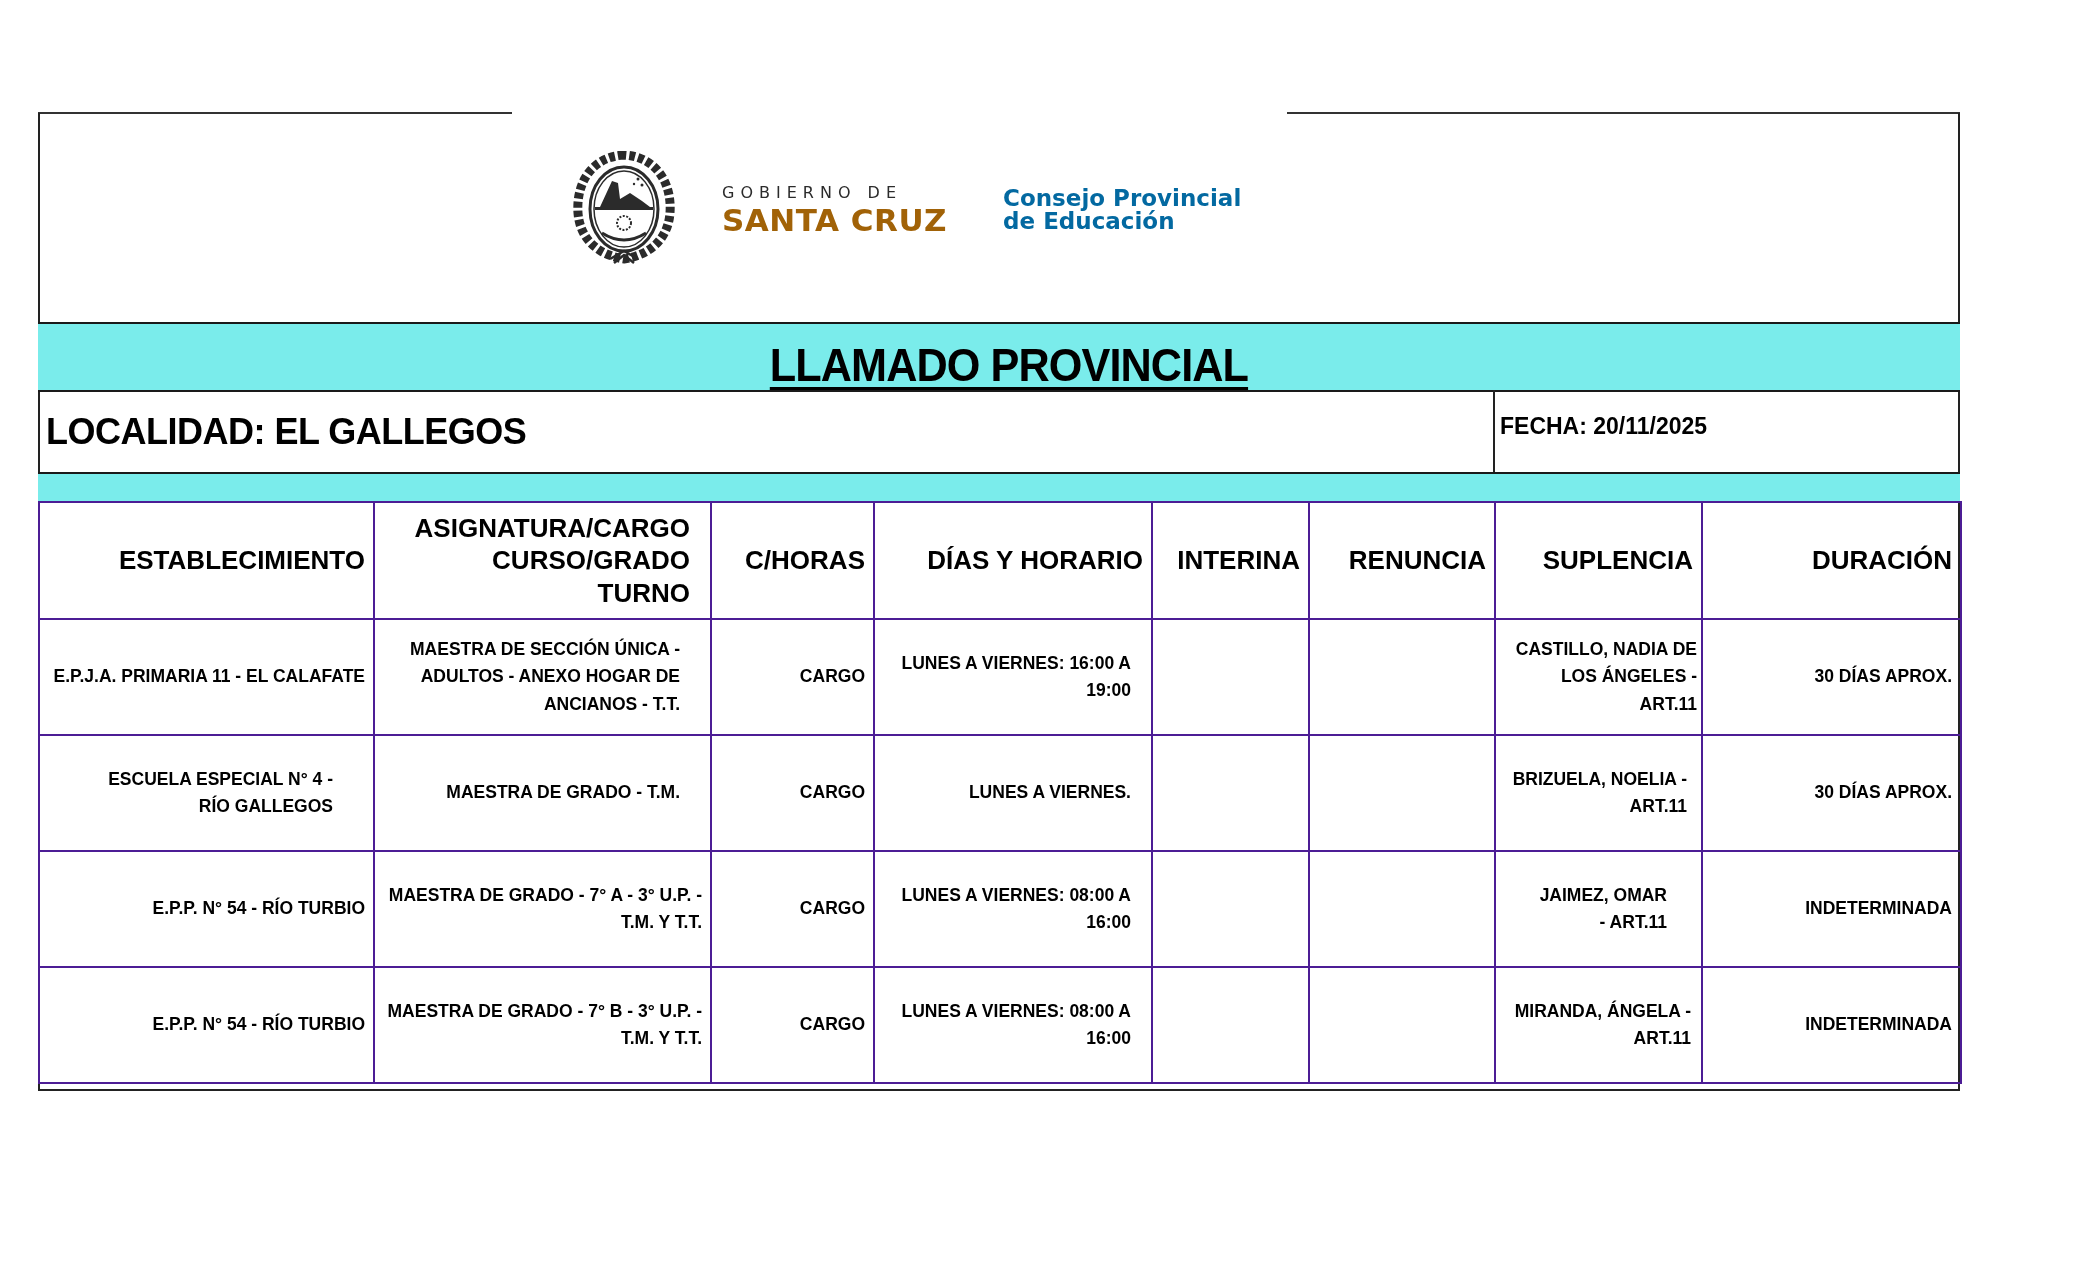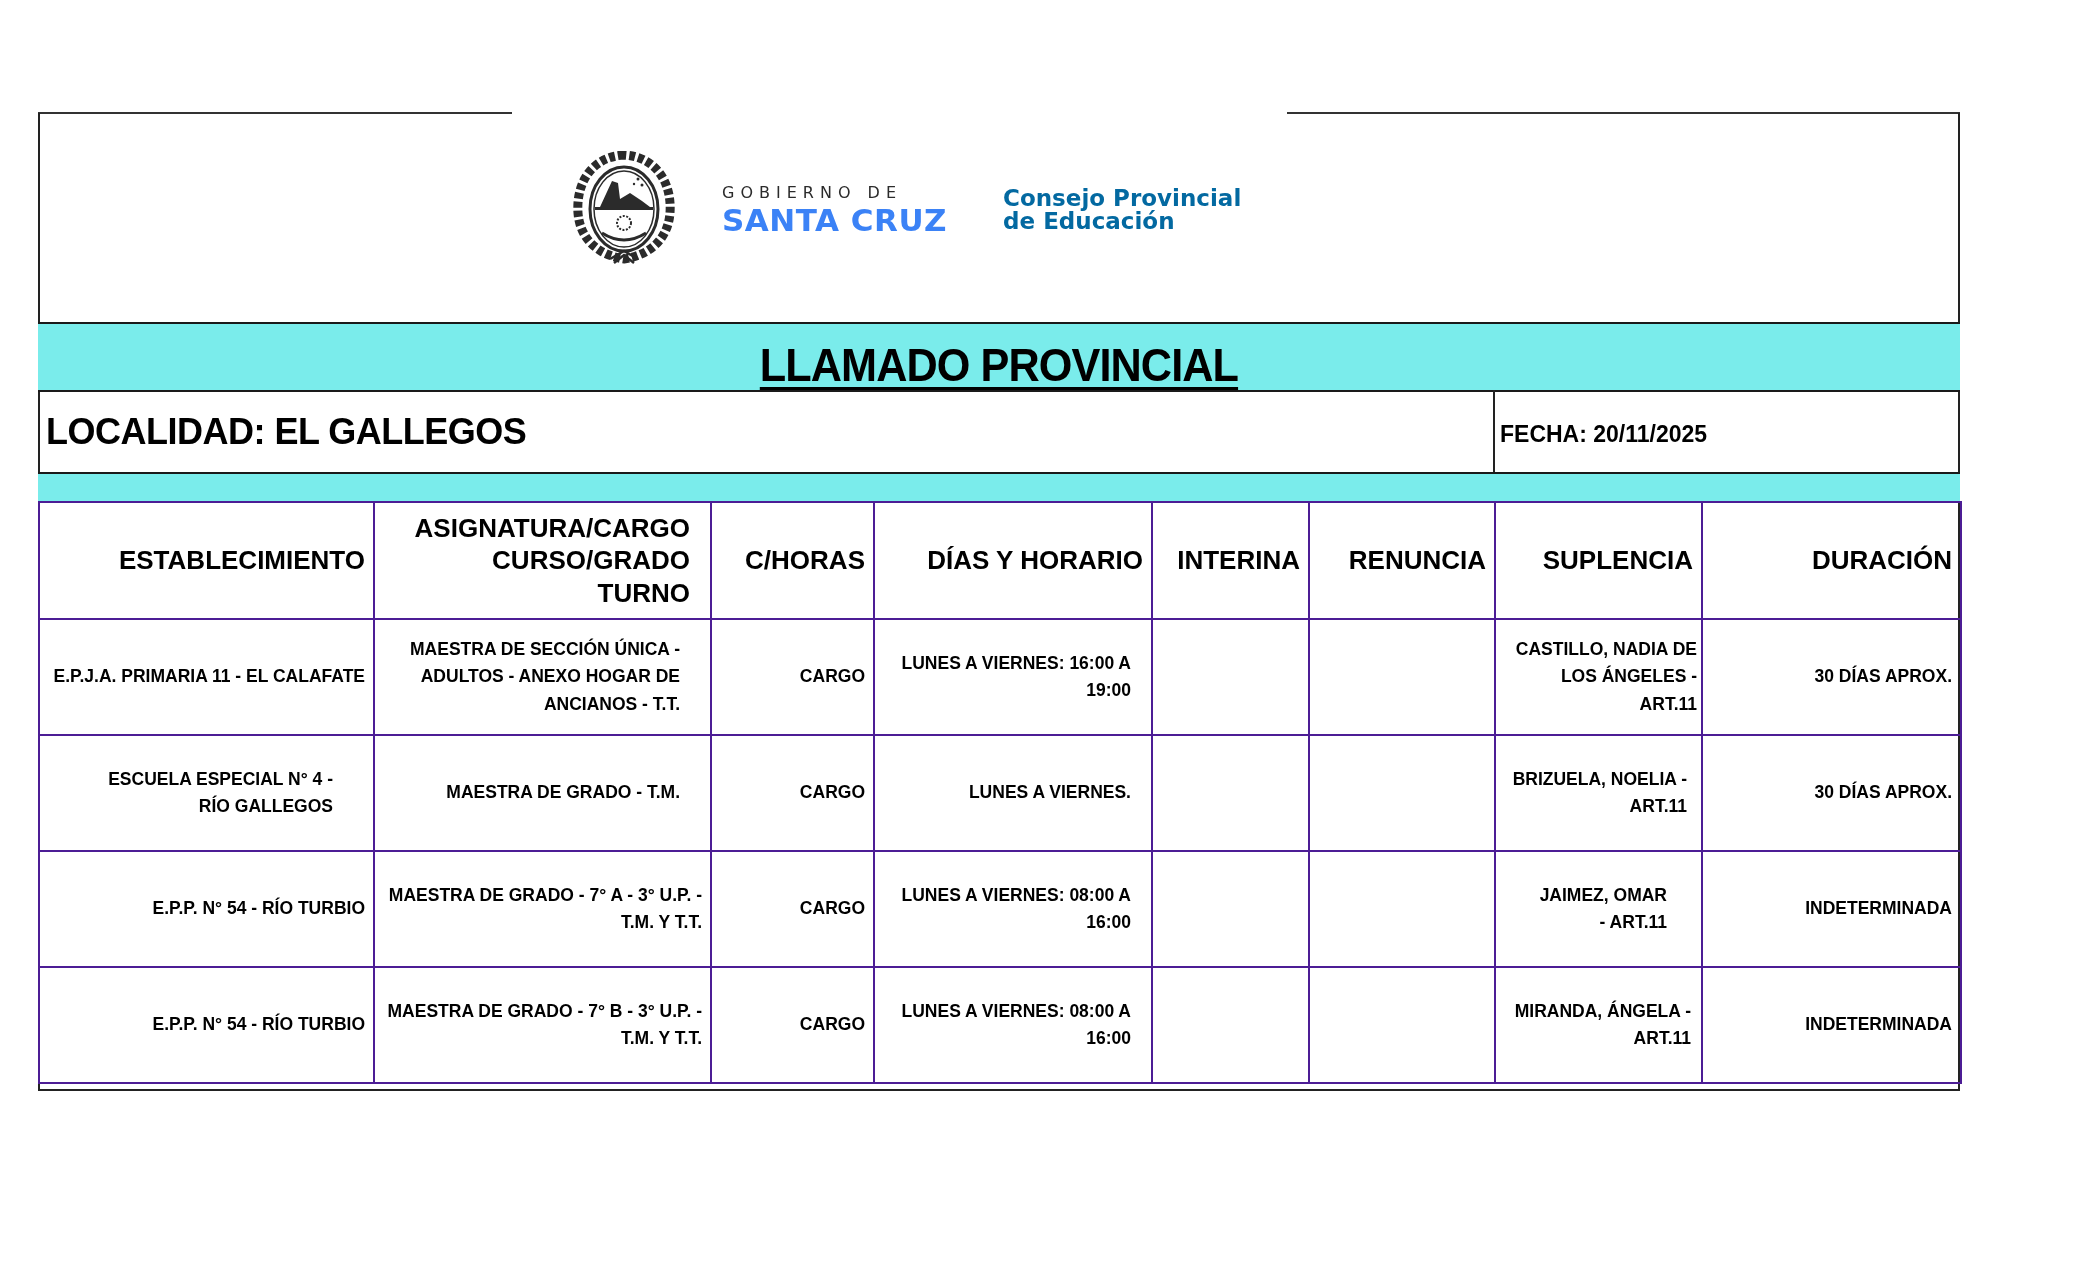--- a/index.html
+++ b/index.html
@@ -3,28 +3,28 @@
 <meta charset="utf-8">
 <style>
   html, body { margin: 0; padding: 0; background: #ffffff; }
   body { width: 2100px; height: 1275px; position: relative; overflow: hidden; font-family: "Liberation Sans", sans-serif; color: #000; }
   .topline { position: absolute; top: 112px; height: 2px; background: #333; }
   .box { position: absolute; left: 38px; top: 113px; width: 1922px; height: 978px; border-left: 2px solid #222; border-right: 2px solid #222; border-bottom: 2px solid #222; box-sizing: border-box; }
   .logo-area { position: absolute; left: 570px; top: 150px; height: 120px; display: flex; align-items: center; }
   .crest { width: 108px; height: 118px; }
   .gob { margin-left: 44px; line-height: 1; }
   .gob .l1 { font-family: "DejaVu Sans", sans-serif; font-size: 16px; letter-spacing: 6px; color: #2b2b2b; font-weight: normal; }
-  .gob .l2 { font-family: "DejaVu Sans", sans-serif; font-size: 31px; font-weight: bold; color: #3b82f6; margin-top: 4px; letter-spacing: 0.5px; }
+  .gob .l2 { font-family: "DejaVu Sans", sans-serif; font-size: 31px; font-weight: bold; color: #a16207; margin-top: 4px; letter-spacing: 0.5px; }
   .cpe { margin-left: 56px; font-family: "DejaVu Sans", sans-serif; font-size: 23px; color: #0369a1; line-height: 1.0; font-weight: bold; }
   .band { position: absolute; left: 38px; width: 1922px; background: #7aeceb; border-top: 2px solid #1a1a1a; border-bottom: 2px solid #1a1a1a; box-sizing: border-box; }
-  .title { position: absolute; left: 38px; top: 322px; width: 1922px; height: 84px; display: flex; align-items: center; justify-content: center; }
+  .title { position: absolute; left: 38px; top: 322px; width: 1922px; height: 84px; display: flex; align-items: center; justify-content: center; padding-left: 10px; }
   .title span { font-family: "Liberation Sans", sans-serif; font-weight: bold; font-size: 47px; text-decoration: underline; text-decoration-thickness: 3px; text-underline-offset: 6px; letter-spacing: -1px; transform: scaleX(0.92); display: inline-block; }
   .loc { position: absolute; left: 46px; top: 390px; height: 84px; display: flex; align-items: center; font-weight: bold; font-size: 36px; letter-spacing: -0.5px; transform-origin: left center; }
   .fecha-div { position: absolute; left: 1493px; top: 390px; width: 2px; height: 84px; background: #222; }
-  .fecha { position: absolute; left: 1500px; top: 392px; height: 84px; display: flex; align-items: center; font-weight: bold; font-size: 23px; }
+  .fecha { position: absolute; left: 1500px; top: 384px; height: 84px; display: flex; align-items: center; font-weight: bold; font-size: 23px; }
   table { position: absolute; left: 38px; top: 501px; border-collapse: collapse; table-layout: fixed; width: 1922px; }
   td, th { border: 2px solid #4c1d95; text-align: right; vertical-align: middle; padding: 0 8px; }
   th { height: 115px; font-weight: bold; font-size: 26px; line-height: 1.25; font-family: "Liberation Sans", sans-serif; }
   td { height: 114px; font-weight: bold; font-size: 17.5px; line-height: 1.55; }
 </style>
 </head>
 <body>
 
 <div class="topline" style="left:38px; width:474px;"></div>
 <div class="topline" style="left:1287px; width:673px;"></div>

